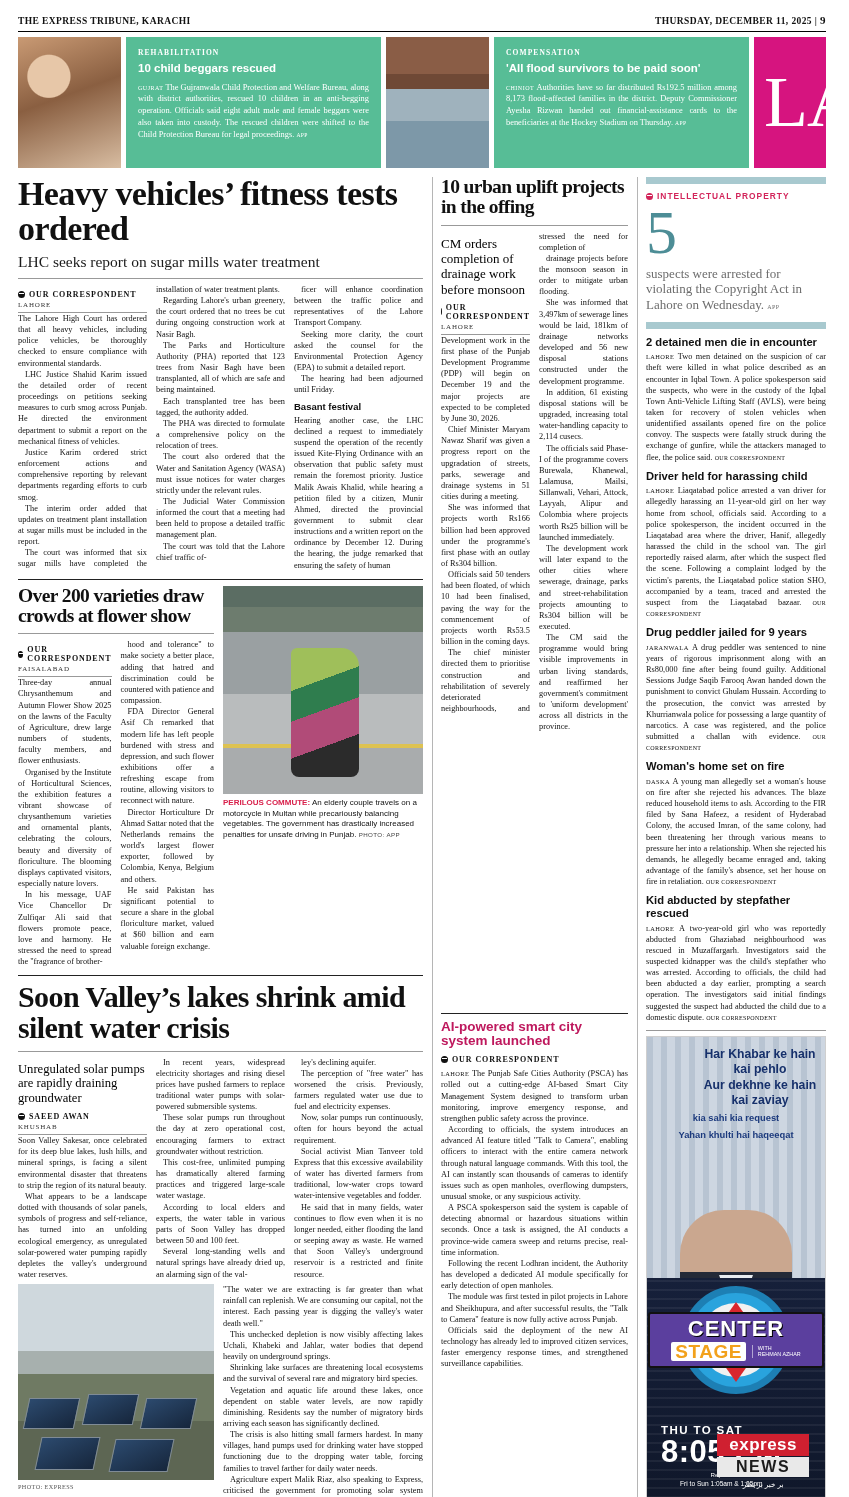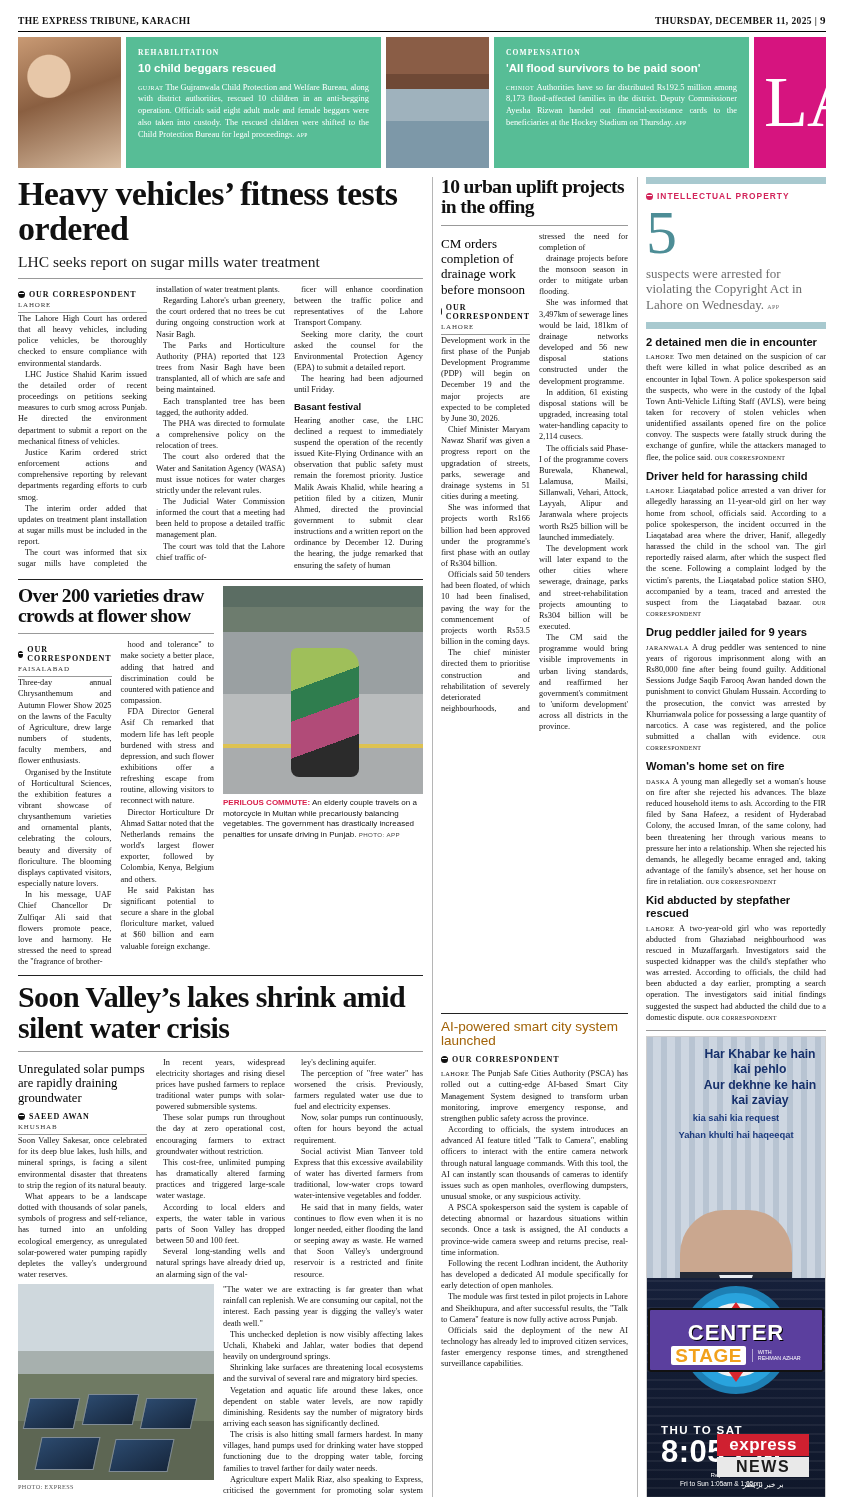--- a/index.html
+++ b/index.html
@@ -234,21 +234,21 @@
   .cstage .arrow-dn { bottom:14px; border-top:17px solid #d9262d; }
   .cstage .arrow-l, .cstage .arrow-r {
     position:absolute; top:50%; transform:translateY(-50%);
     width:0;height:0;border-top:9px solid transparent;border-bottom:9px solid transparent;
   }
   .cstage .arrow-l { left: 8px; border-right:14px solid #d9262d; }
   .cstage .arrow-r { right: 8px; border-left:14px solid #d9262d; }
   .cstage .plate {
     position:absolute; left:50%; top:50%; transform:translate(-50%,-50%);
     width: 176px; background:#5b3f9e; border:2px solid #111; border-radius:3px;
-    padding:12px 6px 5px 6px; text-align:center;
+    padding:4px 6px 5px 6px; text-align:center;
   }
   .cstage .c1 {
     font-family:"Liberation Sans", sans-serif; font-weight:700; font-size:22px;
     letter-spacing:1px; color:#fff; line-height:1;
     text-shadow: 1px 1px 0 #000;
   }
   .cstage .row2 { display:flex; align-items:center; justify-content:center; gap:6px; margin-top:2px;}
   .cstage .c2 {
     font-family:"Liberation Sans", sans-serif; font-weight:700; font-size:19px;
     letter-spacing:.5px; color:#f2a11c; line-height:1;
@@ -268,22 +268,22 @@
     background:#cf2030; color:#fff; font-family:"Liberation Sans", sans-serif;
     font-weight:700; font-size:17px; letter-spacing:.5px; padding:1px 12px; display:block;
   }
   .exlogo .e2 {
     background:#e9e9e9; color:#1b1b1b; font-family:"Liberation Sans", sans-serif;
     font-weight:700; font-size:16px; letter-spacing:1.6px; padding:1px 12px; display:block; margin-top:1px;
   }
   .exlogo .e3 { color:#fff; font-size:7.4px; margin-top:3px; letter-spacing:1px;}
 
   .ai-box h2 {
-    font-family:"Liberation Sans", sans-serif; font-size:13.5px; font-weight:400;
-    line-height:1.1; color:#a16207;
+    font-family:"Liberation Sans", sans-serif; font-size:13.5px; font-weight:700;
+    line-height:1.1; color:#be185d;
   }
 </style>
 </head>
 <body>
 
 <div class="page">
 
   <div class="masthead">
     <div class="masthead-left">THE EXPRESS TRIBUNE, KARACHI</div>
     <div class="masthead-right">
@@ -375,21 +375,21 @@
           <div class="cols2 bodytext">
             <div class="byline">
               <div class="bname">
                 <span class="bullet-ico"></span>
                 <span>OUR CORRESPONDENT</span>
               </div>
               <div class="bloc">FAISALABAD</div>
             </div>
             <p>Three-day annual Chrysanthemum and Autumn Flower Show 2025 on the lawns of the Faculty of Agriculture, drew large numbers of students, faculty members, and flower enthusiasts.</p>
             <p>Organised by the Institute of Horticultural Sciences, the exhibition features a vibrant showcase of chrysanthemum varieties and ornamental plants, celebrating the colours, beauty and diversity of floriculture. The blooming displays captivated visitors, especially nature lovers.</p>
-            <p>In his message, UAF Chief Chancellor Dr Zulfiqar Ali said that flowers promote peace, love and harmony. He stressed the need to spread the "fragrance of brother-</p>
+            <p>In his message, UAF Vice Chancellor Dr Zulfiqar Ali said that flowers promote peace, love and harmony. He stressed the need to spread the "fragrance of brother-</p>
             <p>hood and tolerance" to make society a better place, adding that hatred and discrimination could be countered with patience and compassion.</p>
             <p>FDA Director General Asif Ch remarked that modern life has left people burdened with stress and depression, and such flower exhibitions offer a refreshing escape from routine, allowing visitors to reconnect with nature.</p>
             <p>Director Horticulture Dr Ahmad Sattar noted that the Netherlands remains the world's largest flower exporter, followed by Colombia, Kenya, Belgium and others.</p>
             <p>He said Pakistan has significant potential to secure a share in the global floriculture market, valued at $60 billion and earn valuable foreign exchange.</p>
           </div>
         </div>
 
         <div style="width:200px;">
           <div class="photo-wide photo-road">
             <div class="stripe"></div>
@@ -473,21 +473,21 @@
             <div class="bloc">LAHORE</div>
           </div>
           <p>Development work in the first phase of the Punjab Development Programme (PDP) will begin on December 19 and the major projects are expected to be completed by June 30, 2026.</p>
           <p>Chief Minister Maryam Nawaz Sharif was given a progress report on the upgradation of streets, parks, sewerage and drainage systems in 51 cities during a meeting.</p>
           <p>She was informed that projects worth Rs166 billion had been approved under the programme's first phase with an outlay of Rs304 billion.</p>
           <p>Officials said 50 tenders had been floated, of which 10 had been finalised, paving the way for the commencement of projects worth Rs53.5 billion in the coming days.</p>
           <p>The chief minister directed them to prioritise construction and rehabilitation of severely deteriorated neighbourhoods, and stressed the need for completion of</p>
           <p>drainage projects before the monsoon season in order to mitigate urban flooding.</p>
           <p>She was informed that 3,497km of sewerage lines would be laid, 181km of drainage networks developed and 56 new disposal stations constructed under the development programme.</p>
           <p>In addition, 61 existing disposal stations will be upgraded, increasing total water-handling capacity to 2,114 cusecs.</p>
-          <p>The officials said Phase-I of the programme covers Burewala, Khanewal, Lalamusa, Mailsi, Sillanwali, Vehari, Attock, Layyah, Alipur and Jaranwala where projects worth Rs25 billion will be launched immediately.</p>
+          <p>The officials said Phase-I of the programme covers Burewala, Khanewal, Lalamusa, Mailsi, Sillanwali, Vehari, Attock, Layyah, Alipur and Colombia where projects worth Rs25 billion will be launched immediately.</p>
           <p>The development work will later expand to the other cities where sewerage, drainage, parks and street-rehabilitation projects amounting to Rs304 billion will be executed.</p>
           <p>The CM said the programme would bring visible improvements in urban living standards, and reaffirmed her government's commitment to 'uniform development' across all districts in the province.</p>
         </div>
       </article>
 
       <div style="height:272px"></div>
 
       <div class="rulethick"></div>
       <article class="ai-box">
         <h2>AI-powered smart city system launched</h2>

